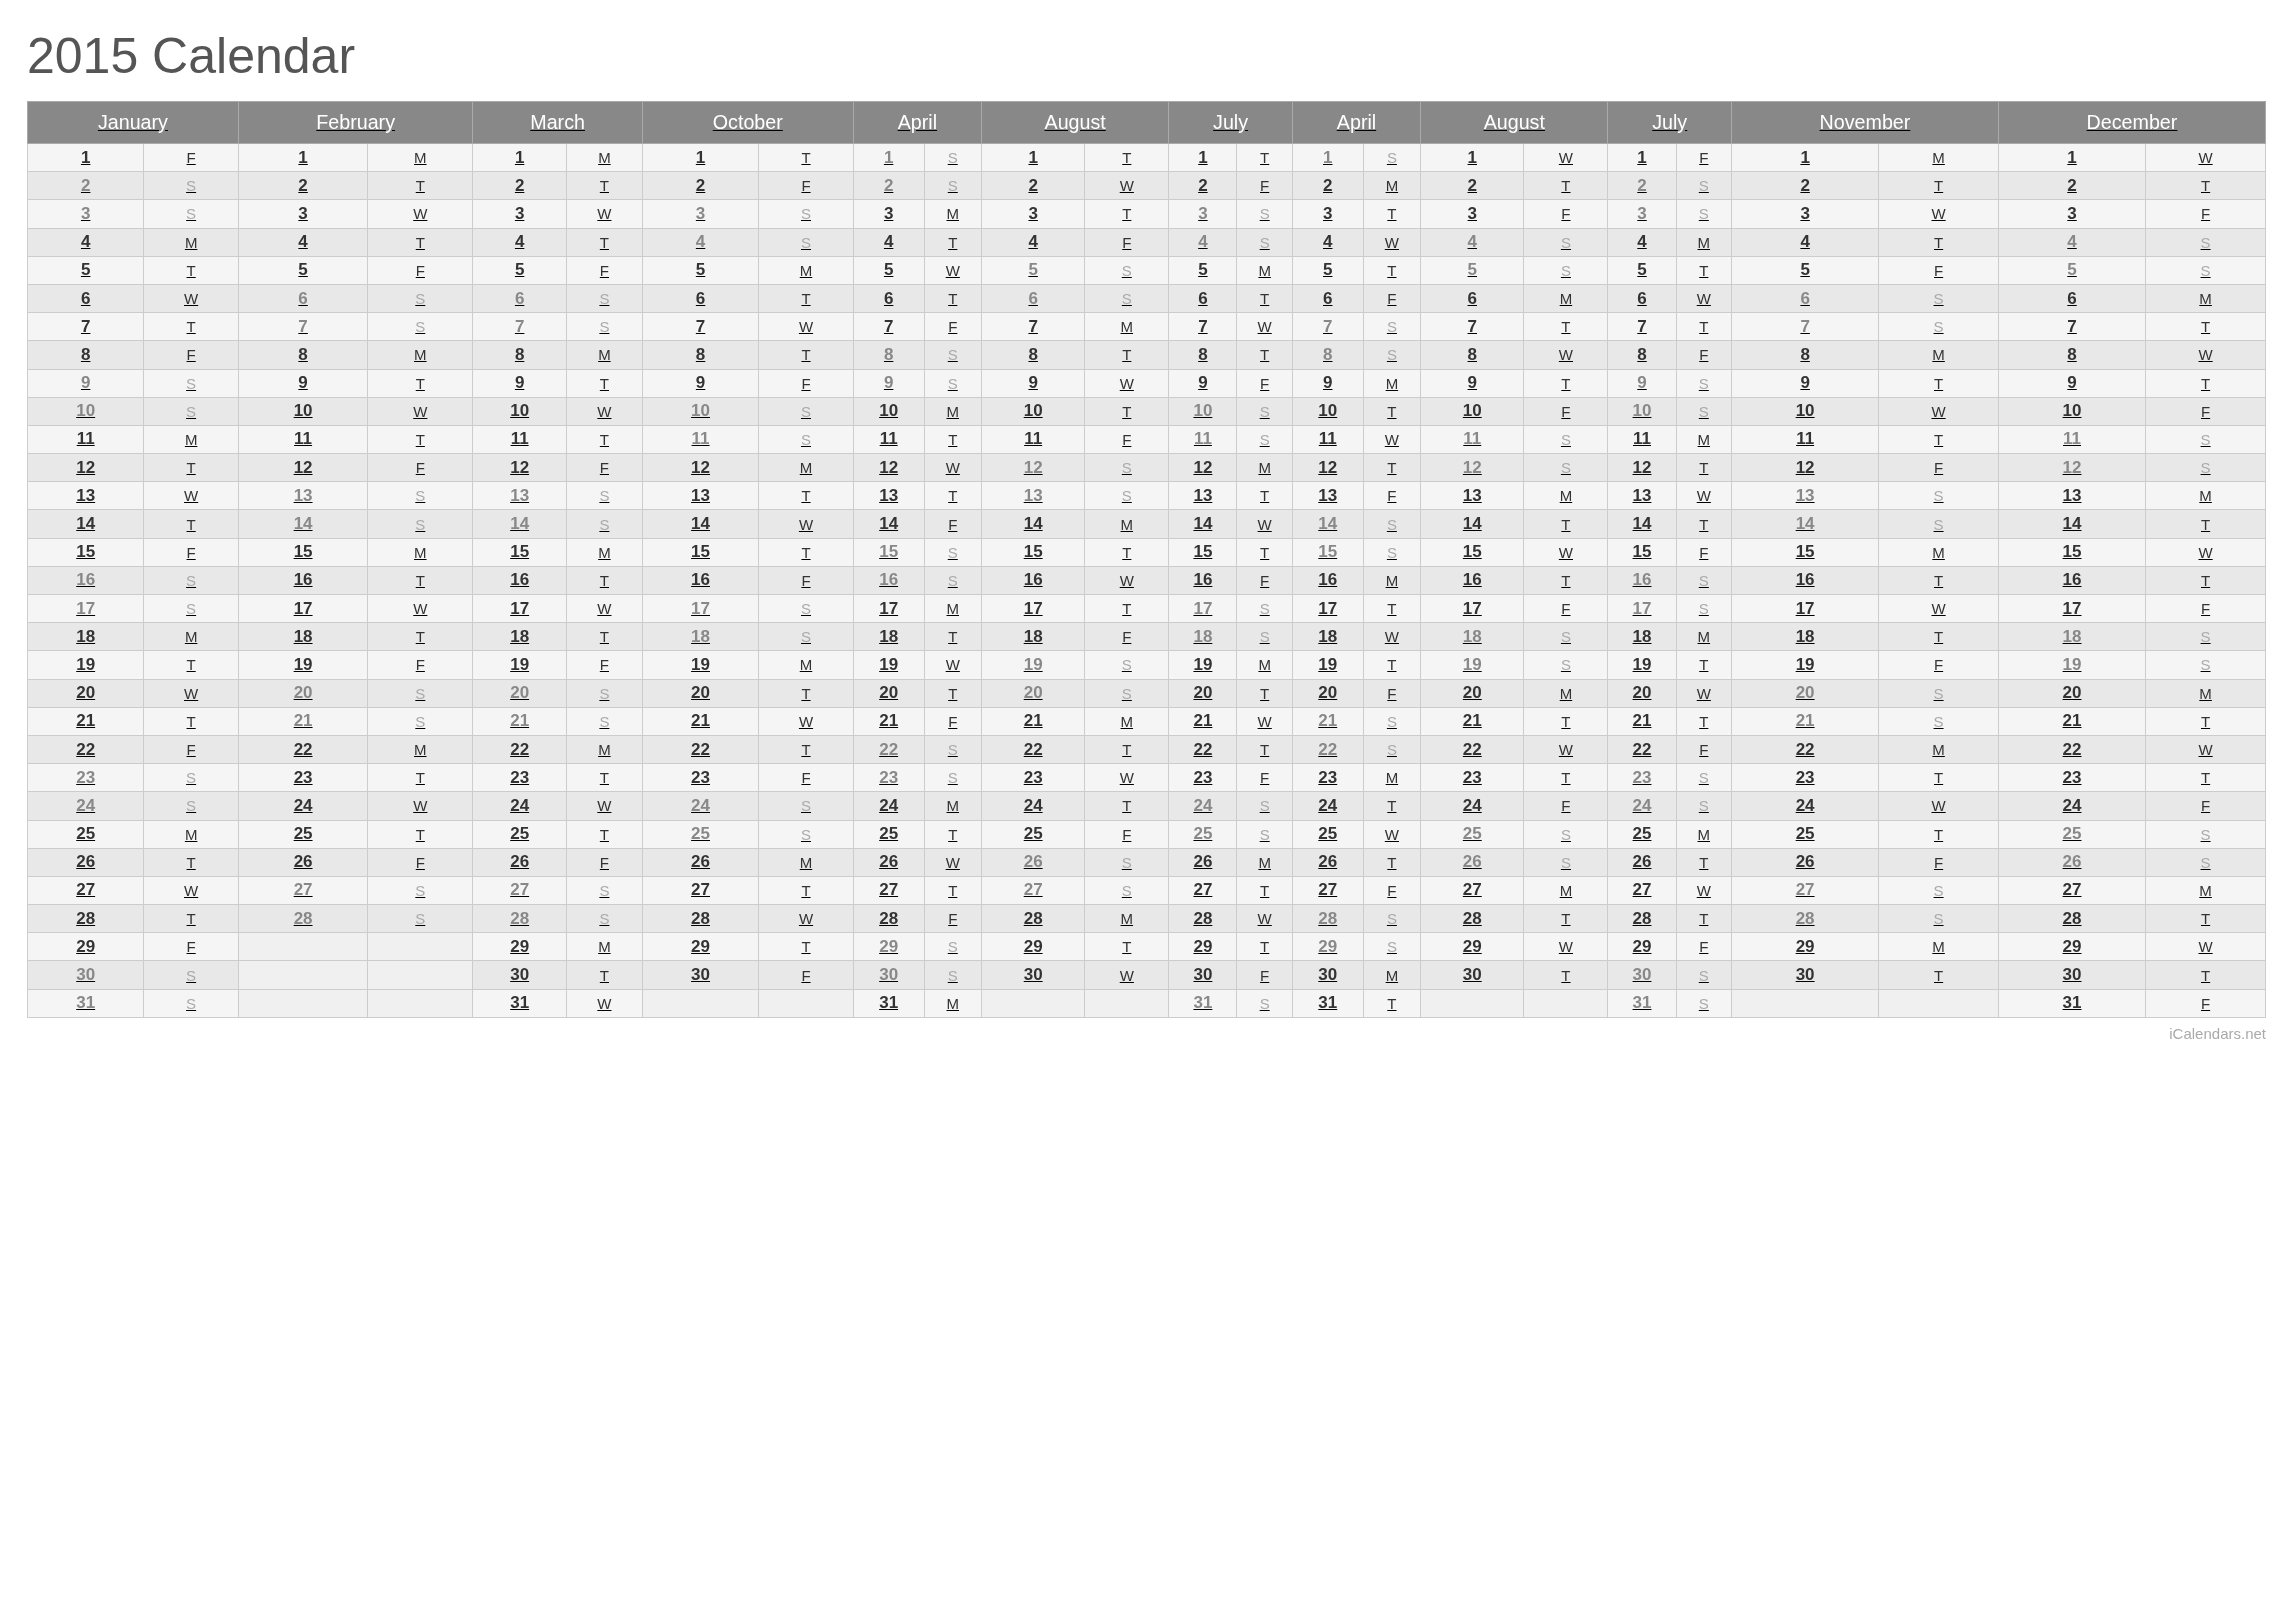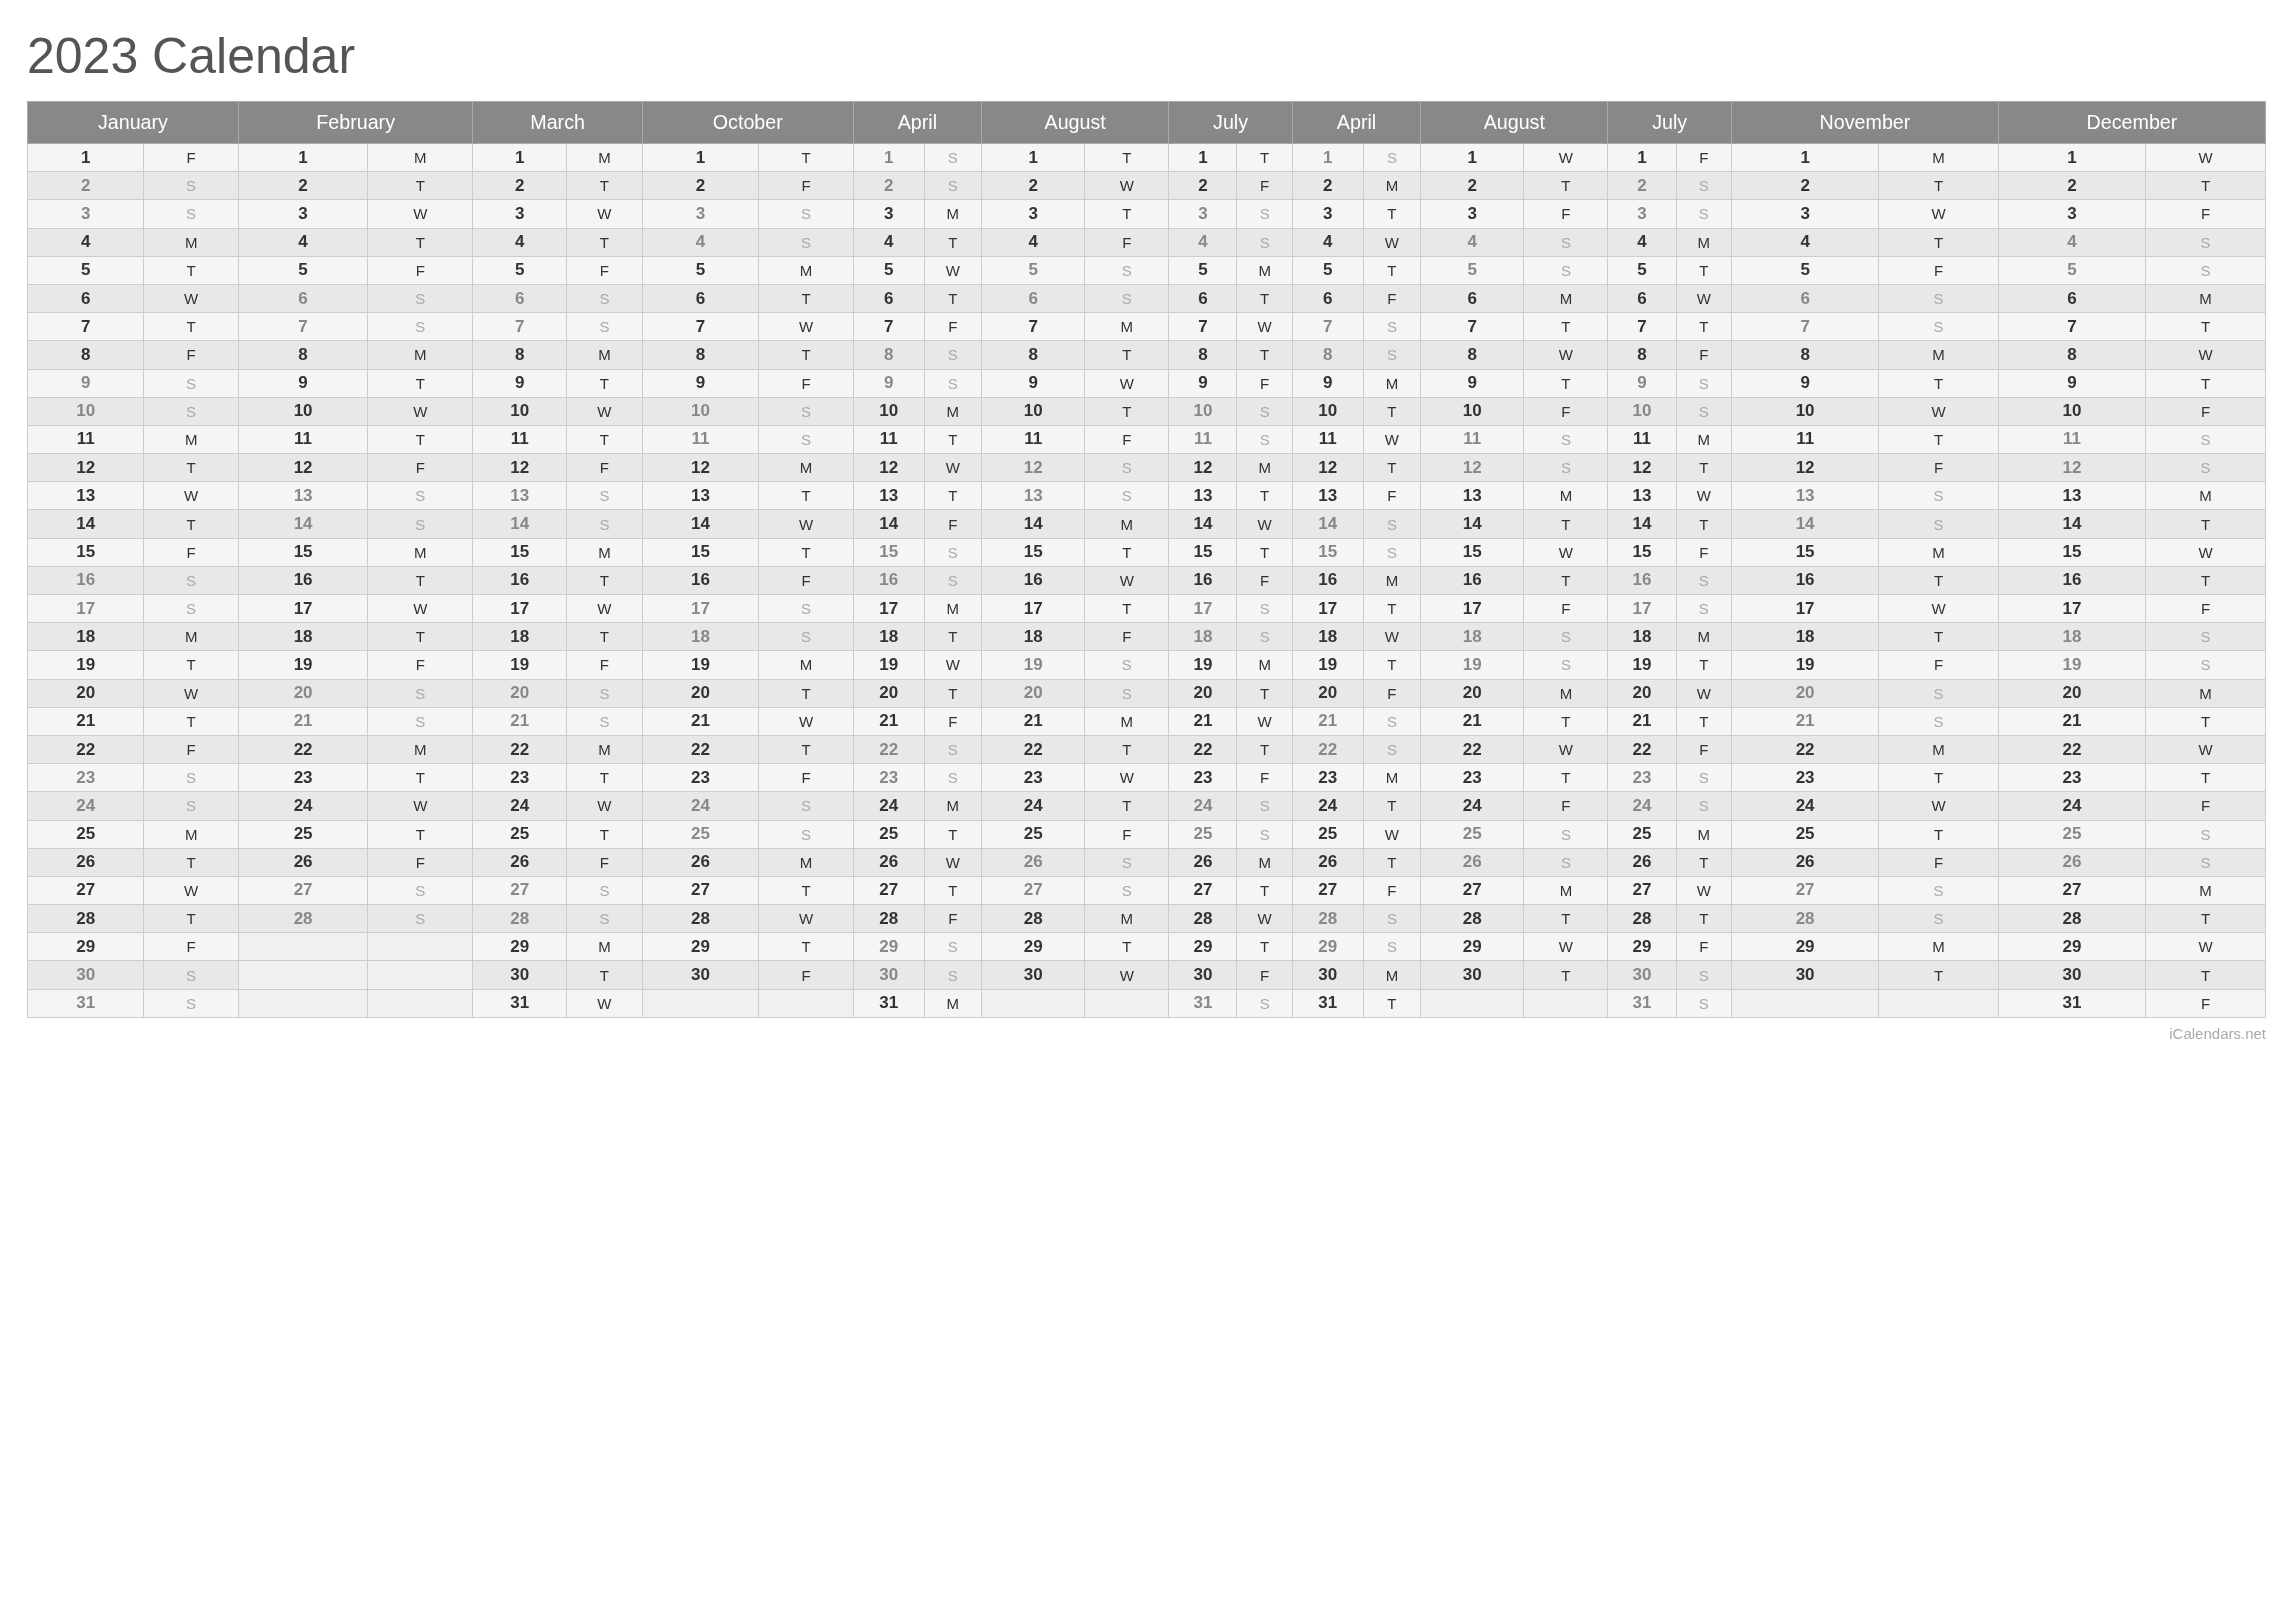--- a/index.html
+++ b/index.html
@@ -14,20 +14,21 @@
       font-size: 50px;
       font-weight: 300;
       color: #555;
       margin-bottom: 16px;
     }
     .calendar-table {
       width: 100%;
       border-collapse: collapse;
       border: 1.8px solid #999;
       font-size: 17px;
+      text-decoration: underline;
     }
     .calendar-table th {
       background: #888;
       color: #fff;
       text-align: center;
       padding: 9px 3.6px;
       font-weight: normal;
       font-size: 19.7px;
       border: 0.9px solid #aaa;
     }
@@ -60,21 +61,21 @@
       color: #aaa;
       font-size: 15px;
       margin-top: 7.2px;
     }
     
     .empty-cell { background: #f0f0f0 !important; }
   </style>
 </head>
 <body>
 
-<h1>2023 Calendar</h1>
+<h1>2015 Calendar</h1>
 
 <div id="calendar-container">
     <table class="calendar-table">
       <thead>
         <tr>
           <th colspan="2">January</th>
           <th colspan="2">February</th>
           <th colspan="2">March</th>
           <th colspan="2">October</th>
           <th colspan="2">April</th>

